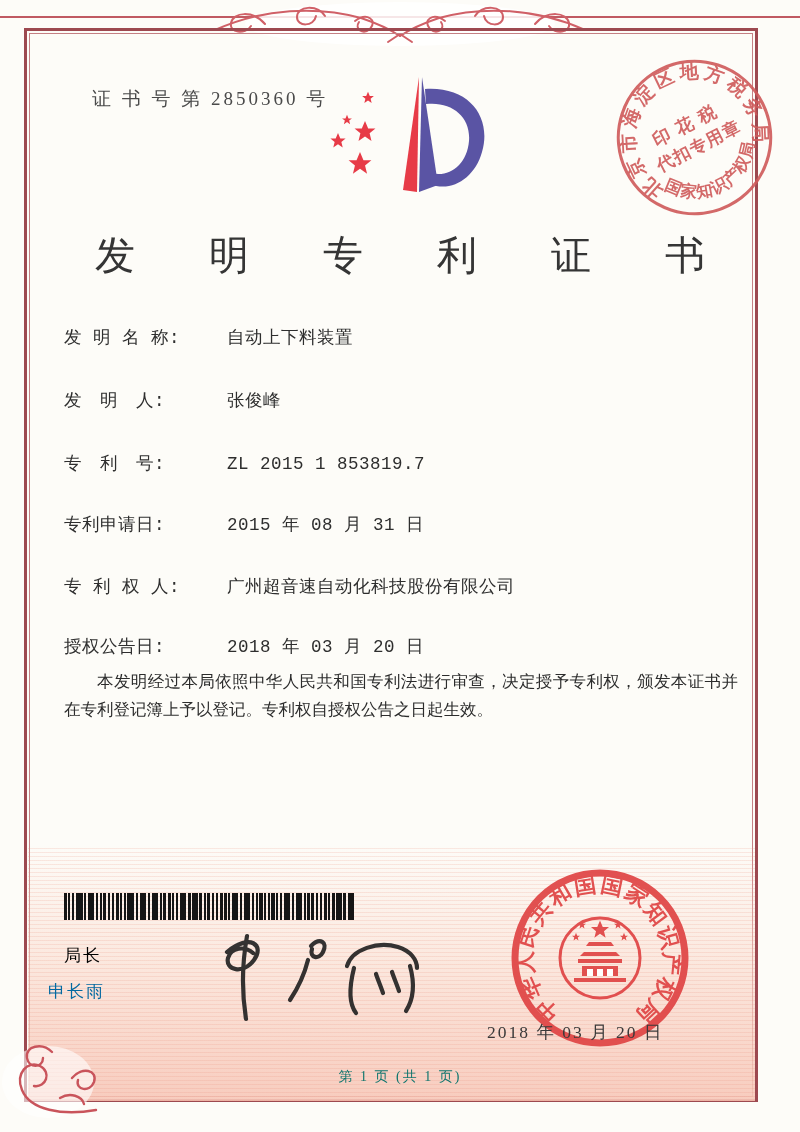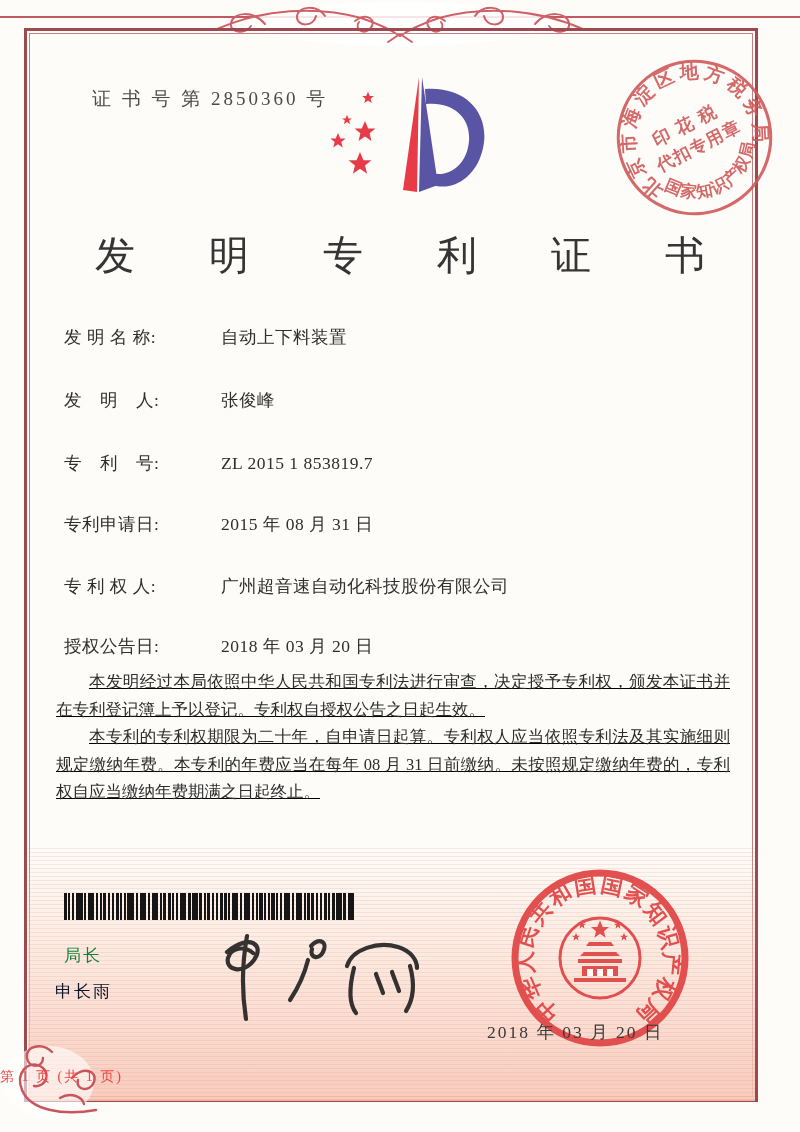--- a/index.html
+++ b/index.html
@@ -25,41 +25,41 @@
       repeating-linear-gradient(0deg, rgba(232,140,120,0.18) 0 1px, rgba(255,255,255,0) 1px 4px),
       linear-gradient(180deg, rgba(252,238,232,0) 0%, rgba(250,216,202,0.55) 45%, rgba(247,199,184,0.9) 100%);
   }
   
   .cert-no{position:absolute;left:92px;top:86px;font-size:19px;letter-spacing:3px;color:#4a4a4a;z-index:2;}
   .logo{position:absolute;left:318px;top:74px;z-index:2;}
   .title{
     position:absolute;left:0;top:208px;width:800px;text-align:center;z-index:2;
     font-size:40px;letter-spacing:32px;text-indent:32px;color:#353535;font-weight:500;margin-top:20px;
   }
-  .field{position:absolute;left:64px;width:680px;font-size:17.5px;color:#2e2e2e;letter-spacing:0.5px;z-index:2;}
+  .field{position:absolute;left:64px;width:680px;font-size:17.5px;color:#2e2e2e;letter-spacing:0.5px;z-index:2;font-family:Liberation Mono, monospace;}
   .flabel{display:inline-block;min-width:152px;}
   .f1{top:325px}.f2{top:388px}.f3{top:451px}.f4{top:512px}.f5{top:574px}.f6{top:634px}
-  .body-text{position:absolute;left:56px;top:668px;width:674px;z-index:2;text-decoration:underline;}
+  .body-text{position:absolute;left:64px;top:668px;width:674px;z-index:2;}
   .body-text p{margin:0;font-size:16.5px;line-height:27.5px;text-indent:2em;text-align:justify;color:#2c2c2c;}
   .barcode{
     position:absolute;left:64px;top:893px;width:292px;height:27px;z-index:2;
     background:
       repeating-linear-gradient(90deg,#151515 0 2px,transparent 2px 4px),
       repeating-linear-gradient(90deg,#151515 0 1px,transparent 1px 9px),
       repeating-linear-gradient(90deg,#151515 0 3px,transparent 3px 13px);
   }
-  .director-title{position:absolute;left:64px;top:944px;font-size:17px;color:#15803d;z-index:2;
+  .director-title{position:absolute;left:64px;top:944px;font-size:17px;color:#000000;z-index:2;
     font-family:"Liberation Sans","DejaVu Sans",sans-serif;letter-spacing:2px;}
-  .director-name{position:absolute;left:55px;top:980px;font-size:17px;color:#0f172a;z-index:2;
+  .director-name{position:absolute;left:48px;top:980px;font-size:17px;color:#0369a1;z-index:2;
     font-family:"Liberation Sans","DejaVu Sans",sans-serif;letter-spacing:2px;}
   .signature{position:absolute;left:192px;top:916px;z-index:2;}
   .seal{position:absolute;left:478px;top:866px;z-index:2;opacity:0.93;}
   .seal-date{position:absolute;left:487px;top:1020px;font-size:17.5px;letter-spacing:2px;color:#3a3a3a;z-index:3;}
-  .page-footer{position:absolute;left:0;top:1068px;width:800px;text-align:left;font-size:14px;
-    letter-spacing:2px;color:#ef4444;z-index:2;}
+  .page-footer{position:absolute;left:0;top:1068px;width:800px;text-align:center;font-size:14px;
+    letter-spacing:2px;color:#0f766e;z-index:2;}
   .tax-stamp{position:absolute;left:612px;top:55px;z-index:2;transform:rotate(-27deg);opacity:0.9;}
   svg text{font-family:"Liberation Serif","DejaVu Serif",serif;}
 </style>
 </head>
 <body>
 
 <div class="top-band-line"></div>
 <svg class="top-ornament" width="394" height="54" viewBox="0 0 394 54">
   <ellipse cx="197" cy="24" rx="155" ry="22" fill="#ffffff" opacity="0.85"></ellipse>
   <g stroke="#d06067" stroke-width="2" fill="none" stroke-linecap="round">
@@ -121,21 +121,20 @@
   <span class="flabel">专 利 权 人:</span>
   <span class="fvalue">广州超音速自动化科技股份有限公司</span>
 </div>
 <div class="field f6">
   <span class="flabel">授权公告日:</span>
   <span class="fvalue">2018 年 03 月 20 日</span>
 </div>
 
 <div class="body-text">
   <p>本发明经过本局依照中华人民共和国专利法进行审查，决定授予专利权，颁发本证书并在专利登记簿上予以登记。专利权自授权公告之日起生效。</p>
-  <p>本专利的专利权期限为二十年，自申请日起算。专利权人应当依照专利法及其实施细则规定缴纳年费。本专利的年费应当在每年 08 月 31 日前缴纳。未按照规定缴纳年费的，专利权自应当缴纳年费期满之日起终止。</p>
 </div>
 
 <div class="barcode"></div>
 
 <div class="director-title">局长</div>
 <div class="director-name">申长雨</div>
 
 <svg class="signature" width="250" height="112" viewBox="0 0 250 112">
   <g stroke="#1f1f1f" stroke-width="4.2" fill="none" stroke-linecap="round" opacity="0.9">
     <path d="M55,20 C50,48 50,78 54,103"></path>

